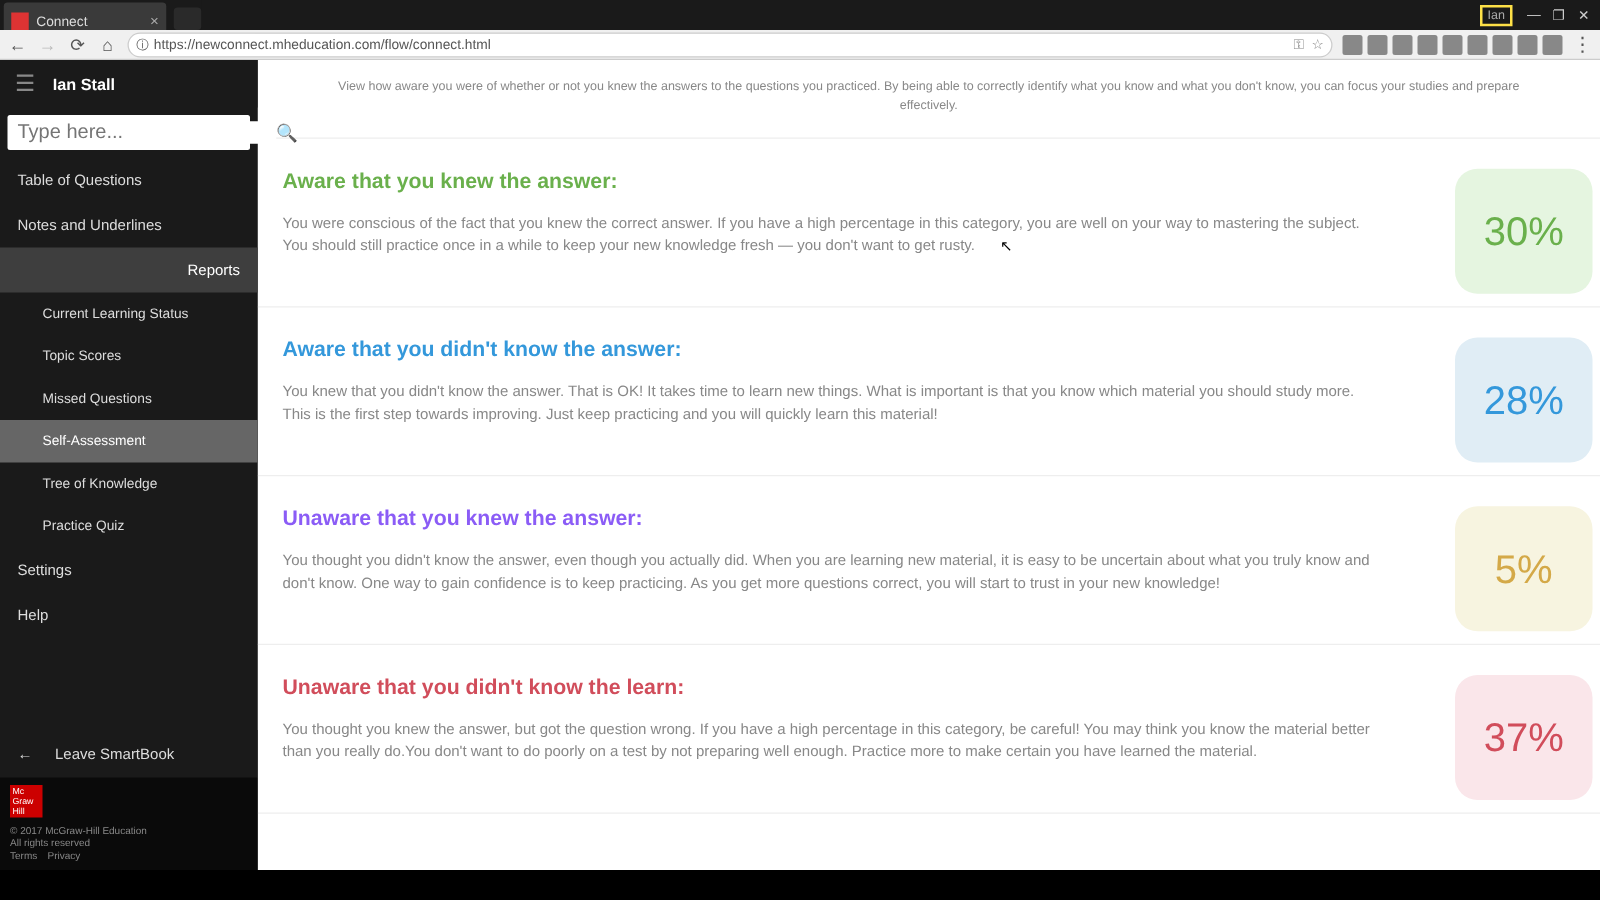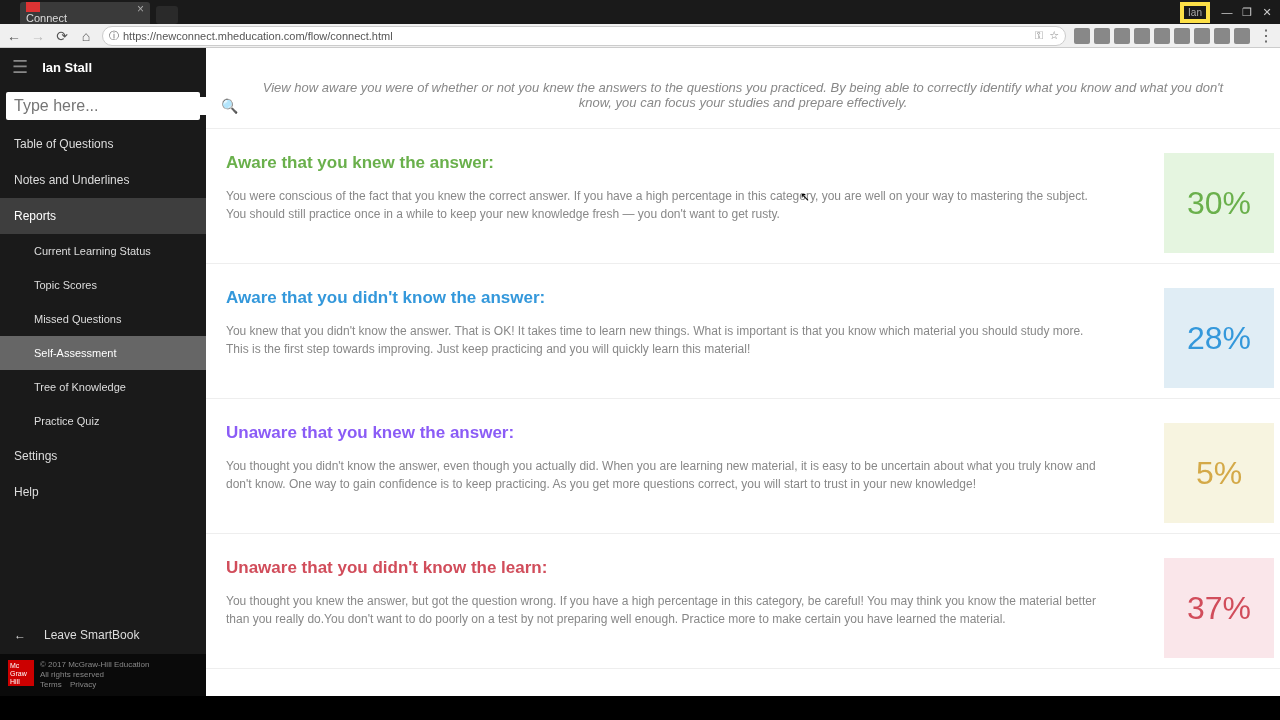--- a/index.html
+++ b/index.html
@@ -1,24 +1,24 @@
 <!DOCTYPE html>
 <html><head>
 <meta charset="utf-8">
 <style>
 * { margin: 0; padding: 0; box-sizing: border-box; }
 body { font-family: Arial, Helvetica, sans-serif; background: #000; width: 1280px; height: 720px; overflow: hidden; }
 
 
 .titlebar { height: 24px; background: #1a1a1a; display: flex; align-items: center; justify-content: flex-end; padding: 0 4px; }
 .winbtn { width: 18px; height: 18px; color: #ccc; font-size: 11px; display: flex; align-items: center; justify-content: center; margin-left: 2px; cursor: pointer; }
-.userlabel { color: #aaa; font-size: 10px; border: 4px solid #fde047; padding: 1px 4px; margin-right: 6px; margin-left: 15px; }
+.userlabel { color: #aaa; font-size: 10px; border: 2px solid #fde047; padding: 1px 4px; margin-right: 6px; margin-left: 15px; }
 
 .tabbar { height: 24px; background: #1a1a1a; display: flex; align-items: flex-end; position: absolute; top: 0; left: 0; }
-.tab { background: #3a3a3a; border-radius: 3px 3px 0 0; height: 22px; width: 130px; display: flex; align-items: flex-start; padding: 0 6px; color: #ddd; font-size: 11px; margin-left: 20px; position: relative; flex-direction: column; }
+.tab { background: #3a3a3a; border-radius: 3px 3px 0 0; height: 22px; width: 130px; display: flex; align-items: flex-end; padding: 0 6px; color: #ddd; font-size: 11px; margin-left: 3px; position: relative; }
 .tab .favicon { width: 14px; height: 14px; background: #d33; margin-right: 6px; display: flex; align-items:center; justify-content:center; color:#fff; font-size:9px; }
 .tab .close { position: absolute; right: 6px; color: #aaa; font-size: 12px; }
 .newtab { width: 22px; height: 18px; background: #2a2a2a; margin-left: 6px; border-radius: 3px; }
 
 .addrbar { height: 24px; background: #f0f0f0; display: flex; align-items: center; padding: 0 6px; gap: 8px; border-bottom: 1px solid #ccc; }
 .navicon { width: 16px; height: 16px; display:flex; align-items:center; justify-content:center; cursor:pointer; color:#555; font-size:14px; }
 .navicon.disabled { color:#bbb; }
 .urlbox { flex:1; height: 20px; border:1px solid #ccc; border-radius: 10px; background:#fff; display:flex; align-items:center; padding:0 6px; font-size:11px; color:#555; }
 .urlbox .lock { margin-right:4px; font-size:10px; }
 .exticons { display:flex; gap:4px; }
@@ -30,36 +30,36 @@
 .sidebar { width: 206px; background:#1a1a1a; color:#ddd; display:flex; flex-direction:column; position:relative; }
 .sbheader { height:38px; display:flex; align-items:center; padding:0 12px; gap:14px; background:#1a1a1a; }
 .hamburger { color:#888; font-size:18px; cursor:pointer; }
 .username { font-size:13px; font-weight:bold; color:#fff; }
 .searchwrap { padding: 6px; }
 .searchbox { background:#fff; height:28px; display:flex; align-items:center; padding:0 8px; border-radius:2px; }
 .searchbox input { border:none; outline:none; flex:1; font-size:16px; color:#333; }
 .searchbox .sicon { color:#aaa; font-size:14px; }
 .navitem { padding:11px 14px; font-size:12px; color:#ddd; cursor:pointer; }
 .navitem.sub { padding-left:34px; font-size:11px; }
-.navsection { background:#3e3e3e; padding:11px 14px; font-size:12px; color:#fff; }
+.navsection { background:#3e3e3e; padding:11px 14px; font-size:12px; color:#fff;text-align:right; }
 .subactive { background:#666; color:#fff; }
 .sbfooter { position:absolute; bottom:0; left:0; right:0; }
 .leave { display:flex; align-items:center; gap:18px; padding:12px 14px; font-size:12px; cursor:pointer; background:#1a1a1a; }
-.copy { background:#0a0a0a; padding:6px 8px; display:flex; align-items:flex-start; gap:6px; }
+.copy { background:#0a0a0a; padding:6px 8px; display:flex; align-items:flex-start; gap:6px;flex-direction:column; }
 .mhlogo { width:26px; height:26px; background:#c00; color:#fff; font-size:7px; line-height:8px; padding:2px; text-align:left; }
 .copytext { font-size:8px; color:#888; line-height:10px; }
 .copytext a { color:#888; text-decoration:none; margin-right:6px; }
 
 .main { flex:1; background:#fff; overflow:auto; }
-.intro { padding: 32px 40px 18px; text-align:center; color:#888; font-size:13px; line-height:15px; border-bottom:1px solid #eee;font-style:italic; }
+.intro { padding: 14px 40px 18px; text-align:center; color:#888; font-size:10px; line-height:15px; border-bottom:1px solid #eee; }
 .section { padding:24px 0 0 0; border-bottom:1px solid #eee; display:flex; }
 .secbody { flex:1; padding:0 20px 40px 20px; }
 .sectitle { font-size:17px; font-weight:bold; margin-bottom:14px; }
 .secdesc { font-size:12px; color:#888; line-height:18px; max-width:870px; }
-.pctbox { width:110px; height:100px; display:flex; align-items:center; justify-content:center; font-size:32px; font-weight:400; margin-right:6px; margin-bottom:8px; }
+.pctbox { width:110px; height:100px; display:flex; align-items:center; justify-content:center; font-size:32px; font-weight:400; margin-right:6px; margin-bottom:8px;border-radius:18px; }
 
 .c-green .sectitle { color:#6ab04c; }
 .c-green .pctbox { background:#e5f5e0; color:#6ab04c; }
 .c-blue .sectitle { color:#3498db; }
 .c-blue .pctbox { background:#e0edf5; color:#3498db; }
 .c-yellow .sectitle { color:#8b5cf6; }
 .c-yellow .pctbox { background:#f7f4e0; color:#d4a948; }
 .c-red .sectitle { color:#d14d5b; }
 .c-red .pctbox { background:#fae6ea; color:#d14d5b; }
 

